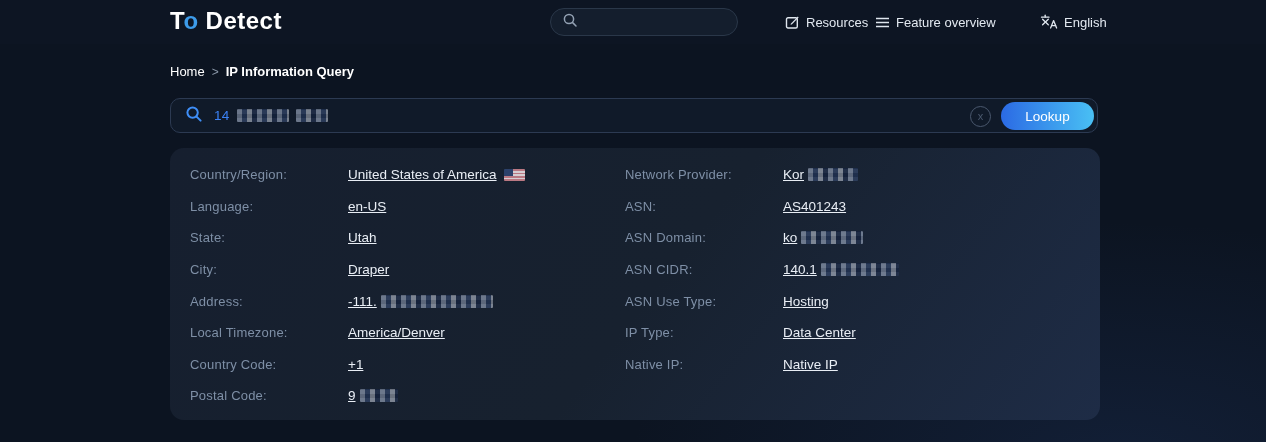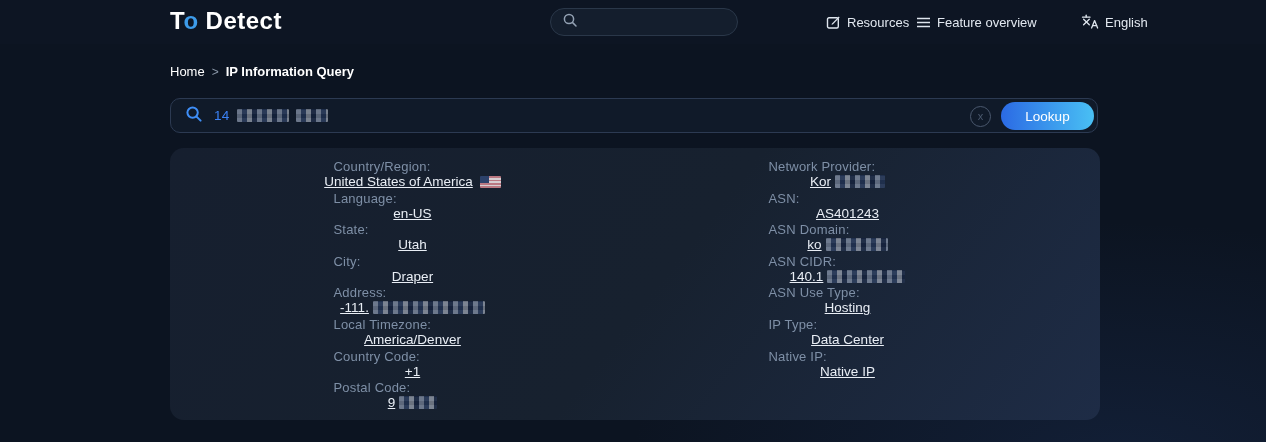--- a/index.html
+++ b/index.html
@@ -27,21 +27,21 @@
     background:#141e2d; border:1px solid #2a3749; border-radius:14px;
     display:flex; align-items:center; padding:0 11px;
   }
   .hdr-search input{
     flex:1; background:transparent; border:none; outline:none;
     color:#aeb9c9; font-size:12.5px; font-family:"Liberation Sans",sans-serif;
   }
   .hdr-search input::placeholder{ color:#5a6a80; }
   .nav-item{
     position:absolute; top:12px; height:20px; display:flex; align-items:center; gap:6px;
-    color:#e2e8f0; font-size:13px; cursor:pointer; white-space:nowrap;margin-left:41px;
+    color:#e2e8f0; font-size:13px; cursor:pointer; white-space:nowrap;
   }
   .nav-resources{ left:785px; }
   .nav-features{ left:875px; }
   .nav-lang{ left:1040px; }
   .nav-item svg{ display:block; }
   
   .breadcrumb{ position:absolute; left:170px; top:64px; font-size:13px; display:flex; gap:7px; align-items:center; z-index:2;}
   .bc-home{ color:#ffffff; cursor:pointer; }
   .bc-sep{ color:#8a97a8; font-size:12px; }
   .bc-current{ color:#ffffff; font-weight:700; }
@@ -66,21 +66,21 @@
   }
   
   .panel{
     position:absolute; left:170px; top:148px; width:930px; height:272px; z-index:2;
     background:linear-gradient(128deg,#161f2f 0%, #17212f 52%, #1e2c46 100%);
     border-radius:14px;
   }
   .col{ position:absolute; top:11px; }
   .col-left{ left:20px; width:445px; }
   .col-right{ left:455px; width:445px; }
-  .info-row{ height:31.6px; display:flex; align-items:center;flex-direction:column; }
+  .info-row{ height:31.6px; display:flex; align-items:center; }
   .info-label{ width:158px; color:#7e8fa6; font-size:13px; flex-shrink:0; letter-spacing:.2px; }
   .info-value{ color:#e9eef5; font-size:13.5px; display:flex; align-items:center;text-decoration:underline; }
   
   .mosaic{
     display:inline-block; height:13px; margin-left:4px; border-radius:1px; vertical-align:middle;
     background-image:
       repeating-linear-gradient(90deg, rgba(154,168,193,.55) 0 5px, rgba(38,58,96,.65) 5px 10px, rgba(193,201,216,.5) 10px 15px, rgba(23,38,68,.7) 15px 20px),
       repeating-linear-gradient(0deg, rgba(255,255,255,.14) 0 4px, rgba(0,0,0,.2) 4px 8px);
     filter:blur(.4px);
   }

